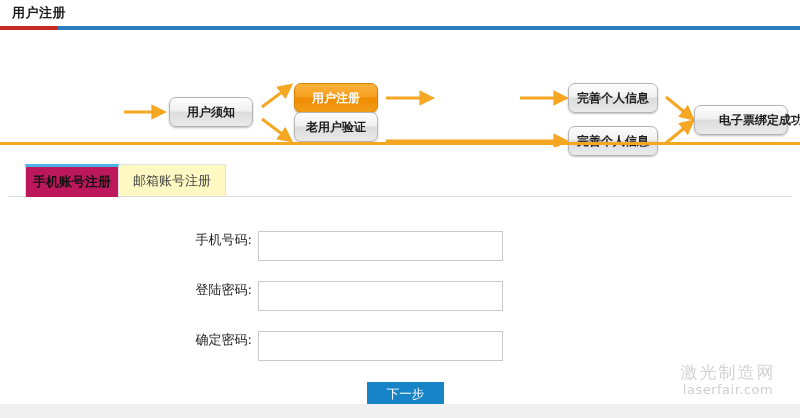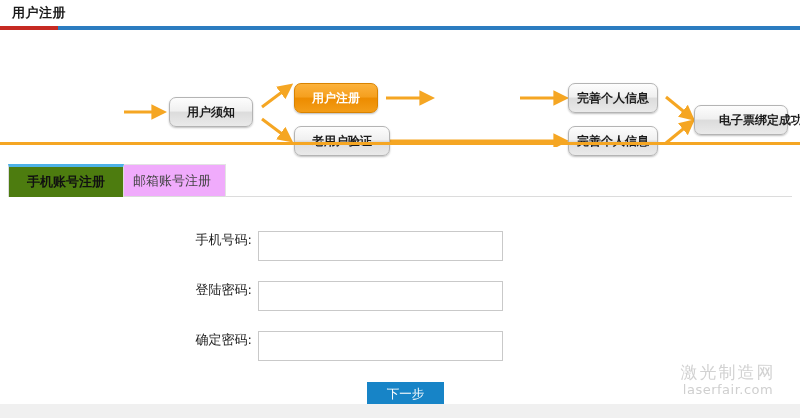--- a/index.html
+++ b/index.html
@@ -98,34 +98,34 @@
     position: absolute;
     top: 0;
     height: 33px;
     display: flex;
     align-items: center;
     justify-content: center;
     font-size: 13px;
     box-sizing: border-box;
   }
   .tab.active {
-    left: 0;
-    width: 116px;
-    background: #4d7c0f;
+    left: 17px;
+    width: 94px;
+    background: #be185d;
     border-top: 3px solid #4db2e8;
     border-left: 1px solid #dcdcdc;
     border-right: 1px solid #dcdcdc;
     font-weight: bold;
     color: #111;
     z-index: 2;
   }
   .tab.inactive {
     left: 110px;
     width: 108px;
-    background: #f0abfc;
+    background: #fef9c3;
     border: 1px solid #e3e3e3;
     border-bottom: 1px solid #dcdcdc;
     color: #444;
     z-index: 1;
   }
 
   
   #form-area {
     position: absolute;
     left: 0; top: 200px;
@@ -234,21 +234,21 @@
 
     <line x1="666" y1="112" x2="688" y2="94" stroke="#f5a623" stroke-width="3" marker-end="url(#arrowhead)"></line>
   </svg>
 
   <div class="node grey" style="left:169px; top:66px; width:84px;">
       <span>用户须知</span>
     </div>
   <div class="node orange" style="left:294px; top:52px; width:84px;">
       <span>用户注册</span>
     </div>
-  <div class="node grey" style="left:294px; top:95px; width:96px;">
+  <div class="node grey" style="left:294px; top:81px; width:84px;">
       <span>老用户验证</span>
     </div>
   <div class="node grey" style="left:568px; top:52px; width:90px;">
       <span>完善个人信息</span>
     </div>
   <div class="node grey" style="left:568px; top:95px; width:90px;">
       <span>完善个人信息</span>
     </div>
   <div class="node grey" style="left:694px; top:74px; width:94px;padding-left:40px;">
       <span>电子票绑定成功</span>

